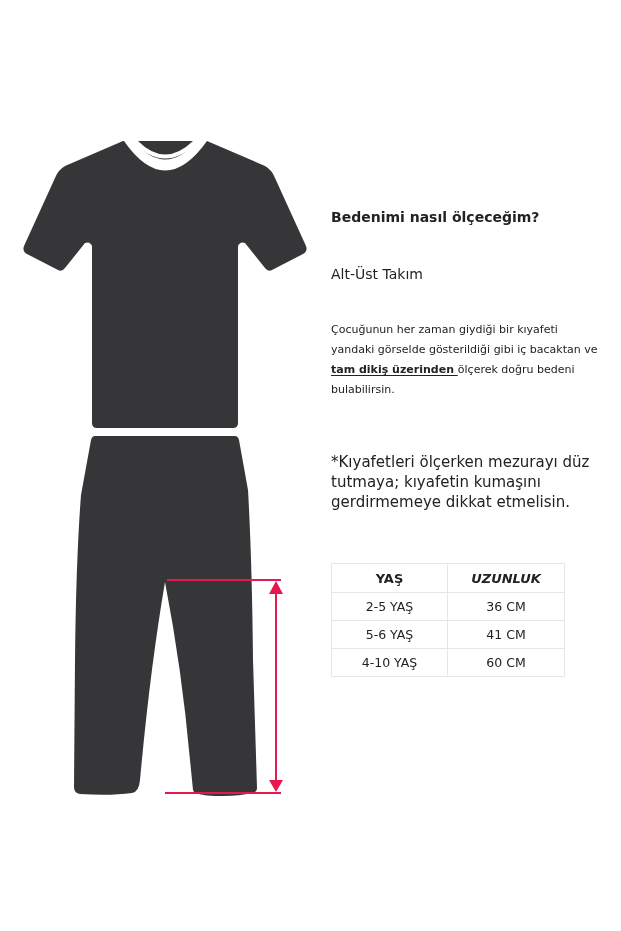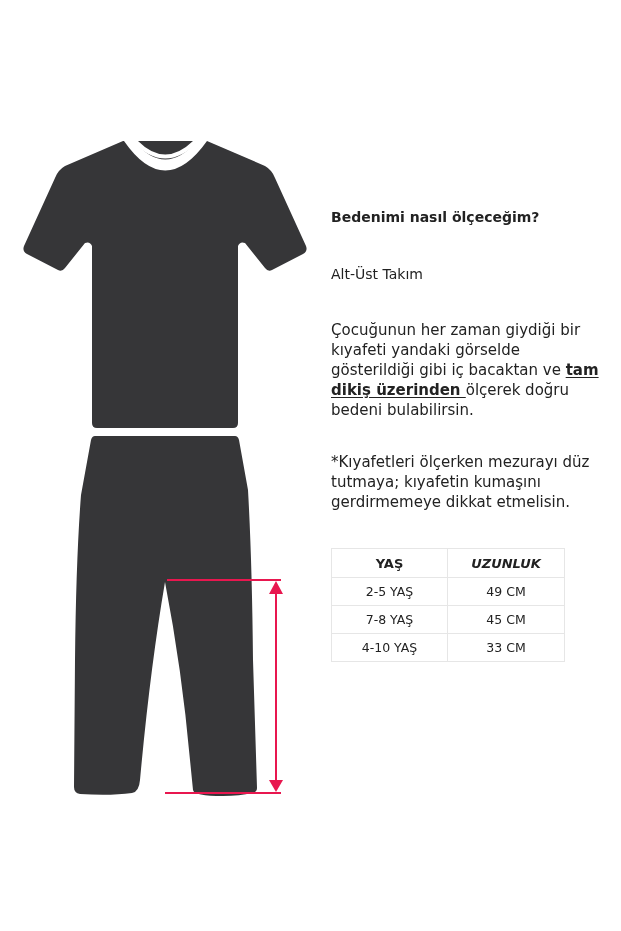--- a/index.html
+++ b/index.html
@@ -4,25 +4,25 @@
   <style>
     html, body { margin: 0; padding: 0; }
     body {
       width: 621px; height: 931px; background: #ffffff; position: relative; overflow: hidden;
       font-family: "DejaVu Sans", "Liberation Sans", sans-serif; color: #1a1a1a;
     }
     .illus { position: absolute; left: 0; top: 0; }
     .text { position: absolute; left: 331px; width: 270px; font-size: 14px; line-height: 20px; color: #222; }
     .title { top: 207px; font-weight: bold; font-size: 14px; }
     .subtitle { top: 264px; font-weight: normal; font-size: 14px; }
-    .para { top: 320px; font-size: 15px; line-height: 20px; }
+    .para { top: 320px; font-size: 11px; line-height: 20px; }
     .para u { font-weight: bold; text-decoration: underline; text-underline-offset: 2px; }
     .note { top: 452px; font-size: 15px; line-height: 20px; }
     table.size {
-      position: absolute; left: 331px; top: 548px; border-collapse: collapse;
+      position: absolute; left: 331px; top: 563px; border-collapse: collapse;
       font-size: 12.5px; color: #222;
     }
     table.size td, table.size th {
       border: 1px solid #e6e6e6; text-align: center; height: 27px; padding: 0;
     }
     table.size th { font-weight: bold; font-size: 13px; height: 28px; }
     table.size .c1 { width: 115px; }
     table.size .c2 { width: 116px; font-style: italic; }
   </style>
 </head>
@@ -60,24 +60,24 @@
 <div class="text note">*Kıyafetleri ölçerken mezurayı düz tutmaya; kıyafetin kumaşını gerdirmemeye dikkat etmelisin.</div>
 
 <table class="size">
   <tbody>
       <tr>
     <th class="c1">YAŞ</th>
     <th class="c2">UZUNLUK</th>
   </tr>
   <tr>
     <td>2-5 YAŞ</td>
-    <td>49 CM</td>
+    <td>36 CM</td>
   </tr>
   <tr>
-    <td>7-8 YAŞ</td>
-    <td>45 CM</td>
+    <td>5-6 YAŞ</td>
+    <td>41 CM</td>
   </tr>
   <tr>
     <td>4-10 YAŞ</td>
-    <td>33 CM</td>
+    <td>60 CM</td>
   </tr>
 </tbody>
   </table>
 
 </body></html>

